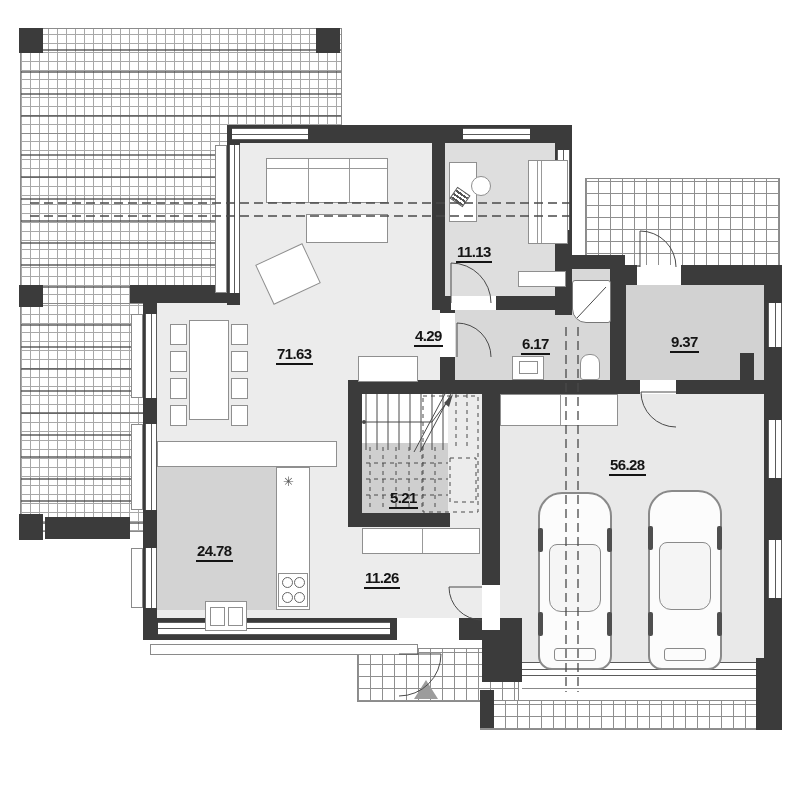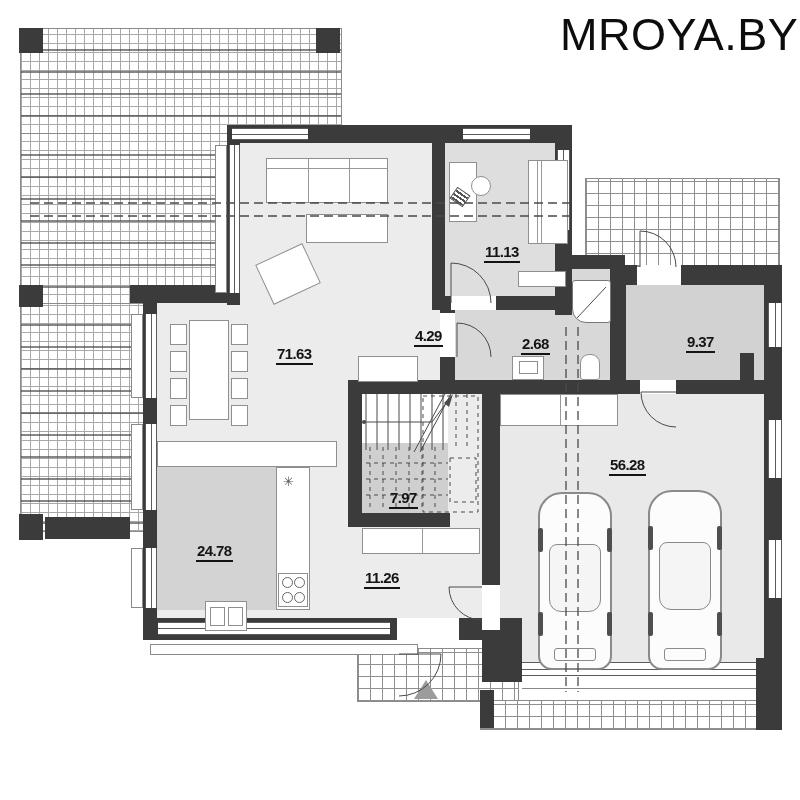--- a/index.html
+++ b/index.html
@@ -248,24 +248,23 @@
         <path d="M449,587 A33,33 0 0 0 482,620"></path>
           <line x1="449" y1="587" x2="482" y2="587"></line>
         <path d="M441,654 A42,42 0 0 1 399,696"></path>
           <line x1="399" y1="654" x2="441" y2="654"></line>
       </g>
       <line x1="577" y1="318" x2="606" y2="287"></line>
     </g>
   </svg>
 
   <div class="label" style="left:276px;top:346px">71.63</div>
-  <div class="label" style="left:484px;top:244px">11.13</div>
+  <div class="label" style="left:456px;top:244px">11.13</div>
   <div class="label" style="left:414px;top:328px">4.29</div>
-  <div class="label" style="left:521px;top:336px">2.68</div>
-  <div class="label" style="left:686px;top:334px">9.37</div>
-  <div class="label" style="left:389px;top:490px">7.97</div>
+  <div class="label" style="left:521px;top:336px">6.17</div>
+  <div class="label" style="left:670px;top:334px">9.37</div>
+  <div class="label" style="left:389px;top:490px">5.21</div>
   <div class="label" style="left:196px;top:543px">24.78</div>
   <div class="label" style="left:364px;top:570px">11.26</div>
   <div class="label" style="left:609px;top:457px">56.28</div>
 
-  <div class="watermark">MROYA.BY</div>
 
 </div>
 
 </body></html>

